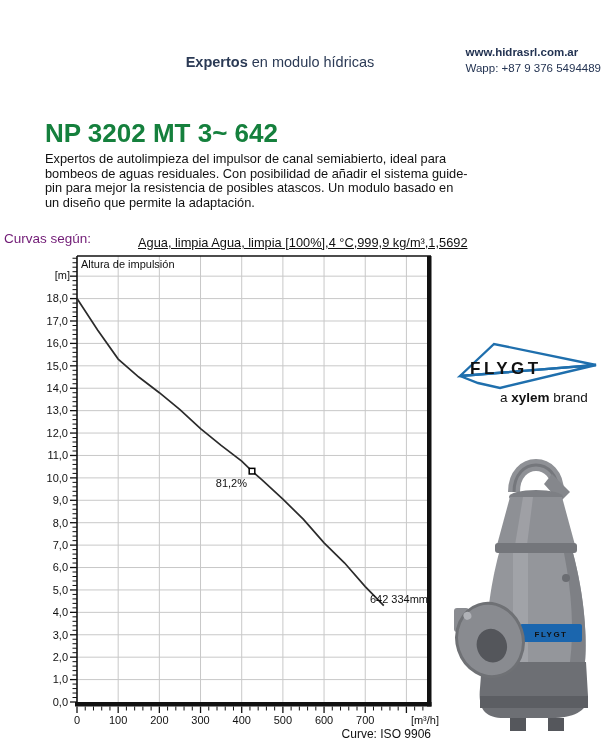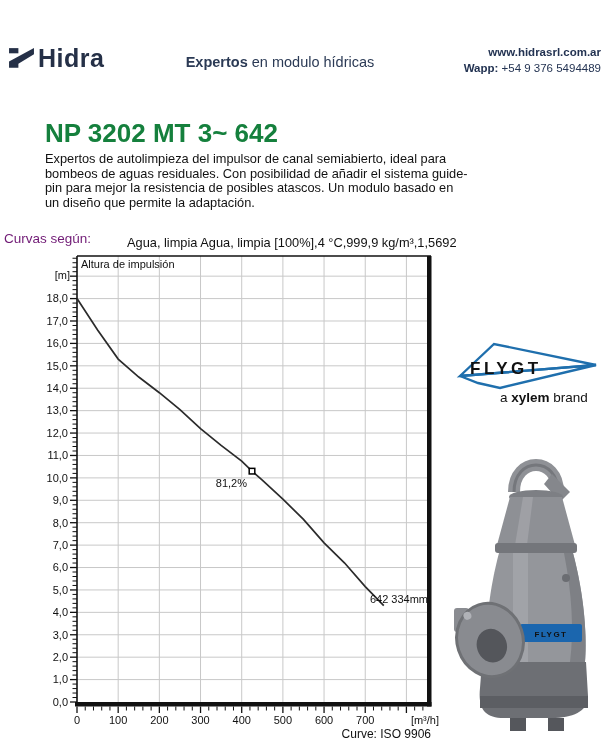--- a/index.html
+++ b/index.html
@@ -7,60 +7,53 @@
               font-family:"Liberation Sans", sans-serif; color:#1a1a1a; }
   .page { position:relative; width:611px; height:745px; background:#fff; }
 
   
   .topbar { position:absolute; left:0; top:0; width:611px; height:100px; }
   .brand { position:absolute; left:8px; top:44px; display:flex; align-items:center; gap:3px; }
   .brand-name { font-size:25px; font-weight:bold; color:#253047; letter-spacing:0.5px; }
   .tagline { position:absolute; left:150px; top:54px; width:260px; text-align:center;
              font-size:14.5px; color:#2b3a55; }
   .tagline b { font-weight:bold; }
-  .contact { position:absolute; right:10px; top:44px; text-align:right; color:#233352;
+  .contact { position:absolute; right:10px; top:44px; color:#233352;
              font-size:11.5px; line-height:16px; }
   .contact .site { font-weight:bold; }
-  .contact .wapp b { font-weight:bold; }
+  .contact .wapp b { font-weight:normal; }
 
   
   .prod-title { position:absolute; left:45px; top:118px; font-size:26px; font-weight:bold;
                 color:#15803d; letter-spacing:0px; }
   .prod-desc { position:absolute; left:45px; top:152px; width:424px; font-size:12.8px;
                line-height:14.6px; color:#121212; }
 
   
   .curvas-label { position:absolute; left:4px; top:231px; font-size:13.5px; color:#701a75; }
-  .chart-header { position:absolute; left:127px; top:235px; font-size:12.8px; color:#111; }
+  .chart-header { position:absolute; left:138px; top:235px; font-size:12.8px; color:#111;text-decoration:underline; }
 
   
   .chart-wrap { position:absolute; left:30px; top:248px; width:415px; height:497px; }
   svg text { font-family:"Liberation Sans", sans-serif; fill:#111; }
 
   
   .flygt-wrap { position:absolute; left:448px; top:334px; width:160px; height:72px; }
   .pump-wrap { position:absolute; left:452px; top:448px; width:158px; height:297px; }
 </style>
 </head>
 <body>
 
 <div class="page">
 
   <div class="topbar">
-    <div class="brand">
-      <svg width="27" height="27" viewBox="0 0 26 26">
-        <rect x="1" y="3" width="9" height="5" fill="#253047"></rect>
-        <path d="M1,16 L25,3 L25,9 L10,18 L10,22 L1,22 Z" fill="#253047"></path>
-      </svg>
-      <span class="brand-name">Hidra</span>
-    </div>
     <div class="tagline"><b>Expertos</b><span> en modulo hídricas</span></div>
     <div class="contact">
       <div class="site">www.hidrasrl.com.ar</div>
-      <div class="wapp"><b>Wapp:</b><span> +54 9 376 5494489</span></div>
+      <div class="wapp"><b>Wapp:</b><span> +87 9 376 5494489</span></div>
     </div>
   </div>
 
   <div class="prod-title">NP 3202 MT 3~ 642</div>
   <div class="prod-desc">Expertos de autolimpieza del impulsor de canal semiabierto, ideal para bombeos de aguas residuales. Con posibilidad de añadir el sistema guide-pin para mejor la resistencia de posibles atascos. Un modulo basado en un diseño que permite la adaptación.</div>
 
   <div class="curvas-label">Curvas según:</div>
   <div class="chart-header">Agua, limpia Agua, limpia [100%],4 °C,999,9 kg/m³,1,5692</div>
 
   <div class="chart-wrap">

